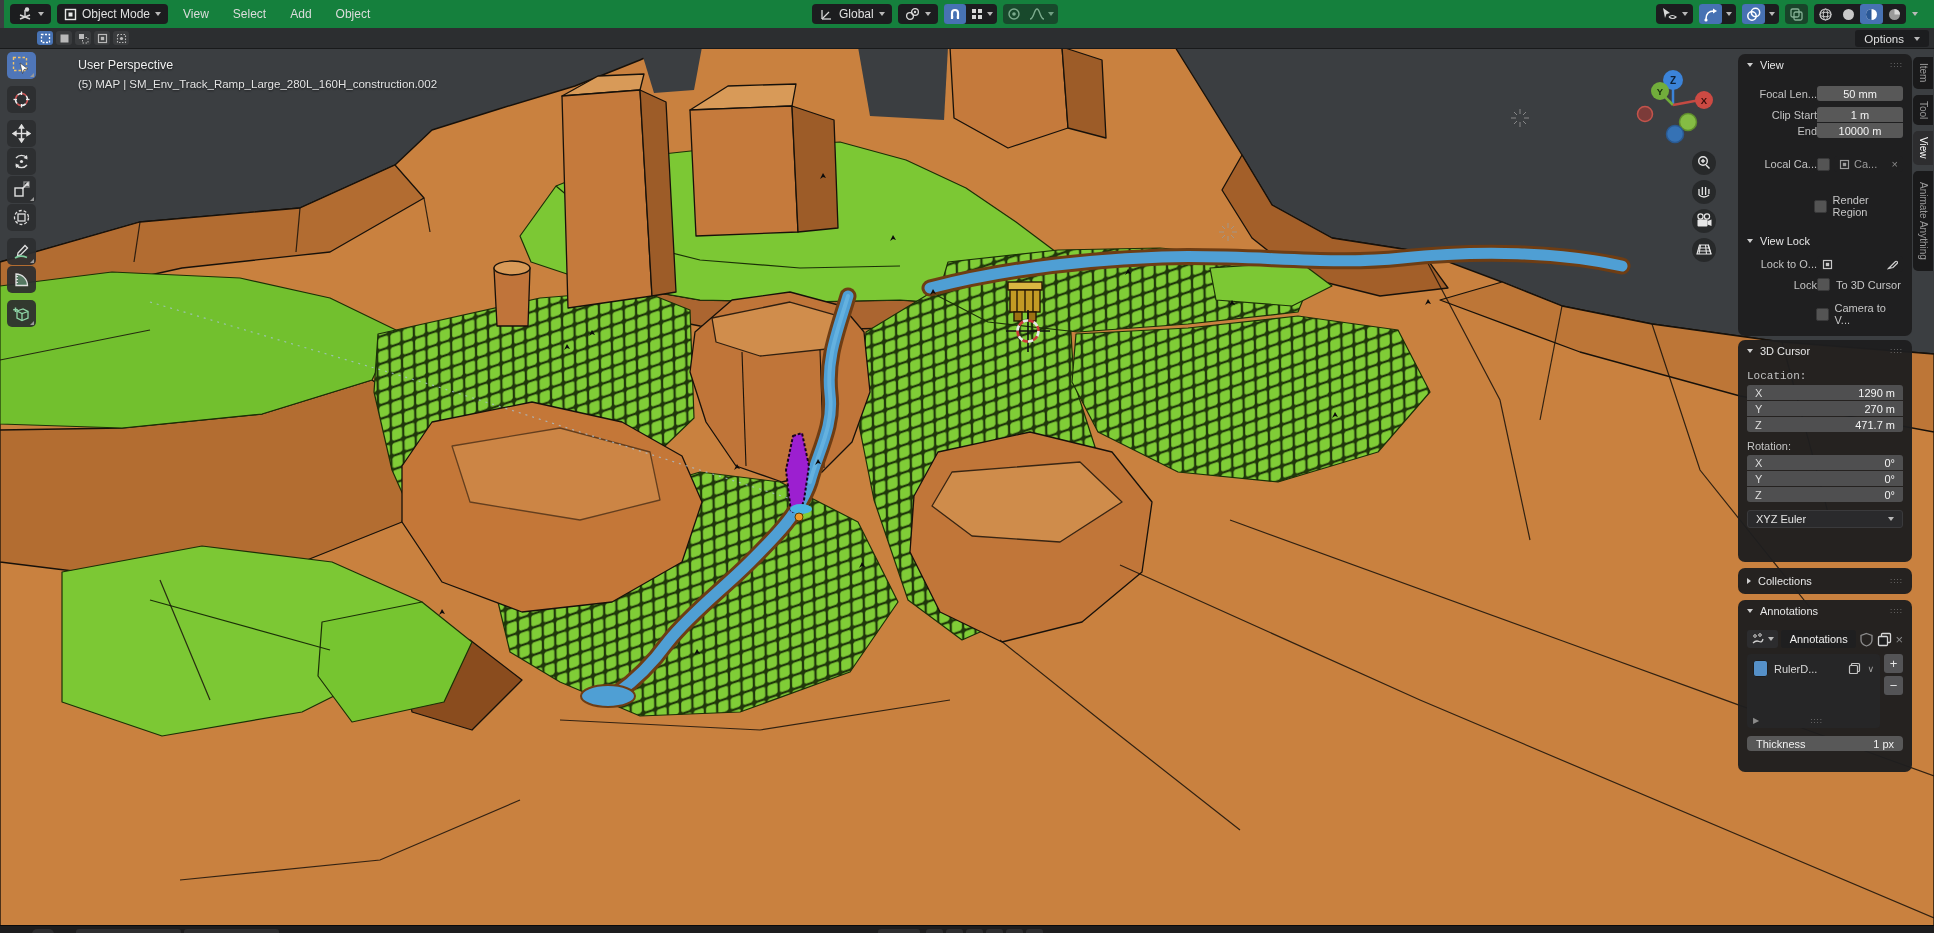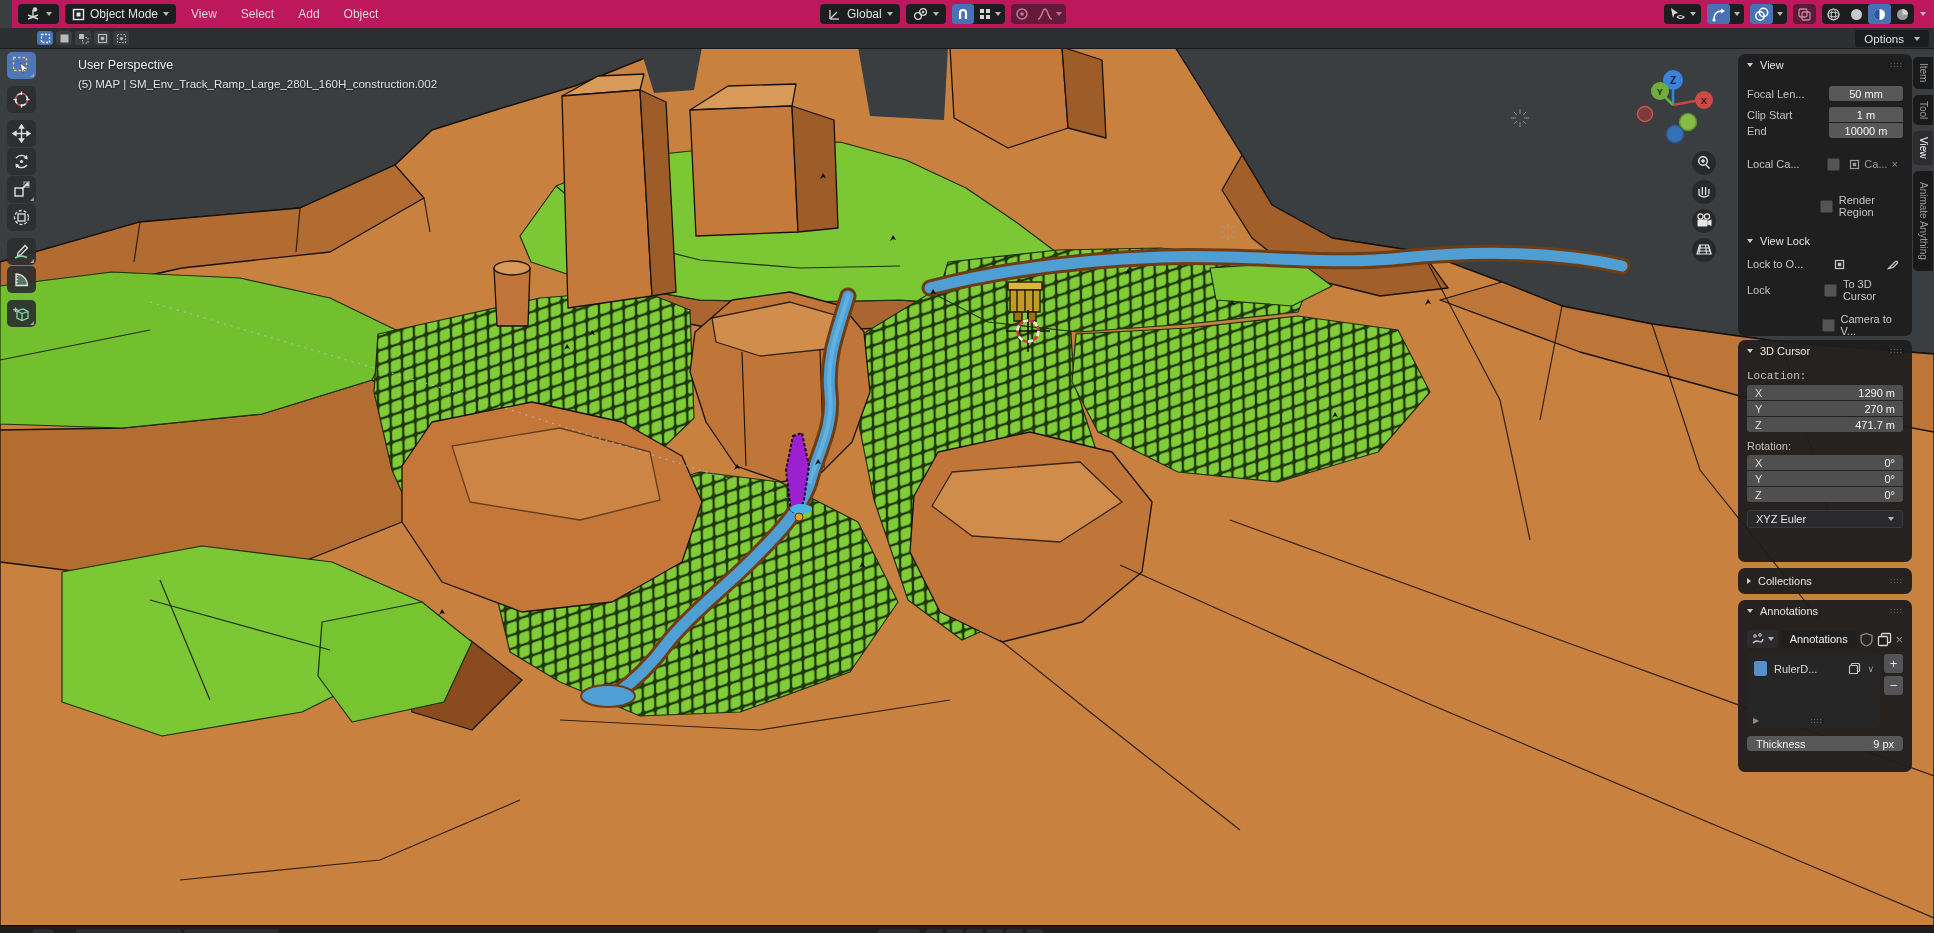--- a/index.html
+++ b/index.html
@@ -1,20 +1,20 @@
 <!DOCTYPE html>
 <html><head>
 <meta charset="utf-8">
 <style>
   html,body{margin:0;padding:0;background:#101010;}
   #app{position:relative;width:1934px;height:933px;overflow:hidden;background:#3b3e41;
        font-family:"Liberation Sans","DejaVu Sans",sans-serif;-webkit-font-smoothing:antialiased;}
   svg text{font-family:"Liberation Sans","DejaVu Sans",sans-serif;}
   
-  .h1{position:absolute;top:0;left:12px;right:0;height:28px;background:#be185d;z-index:40;
+  .h1{position:absolute;top:0;left:4px;right:0;height:28px;background:#15803d;z-index:40;
       display:flex;align-items:center;color:#dcdcdc;font-size:12px;}
   .h2{position:absolute;top:28px;left:0;right:0;height:20px;background:#2c2e30;z-index:39;
       border-bottom:1px solid #191a1b;}
   .cluster{display:flex;align-items:center;gap:6px;position:absolute;top:4px;height:20px;}
   .btn{background:#1c1d1f;border-radius:4px;height:20px;display:flex;align-items:center;
        gap:5px;padding:0 7px;color:#e0e0e0;}
   .seg{display:flex;align-items:center;background:#1c1d1f;border-radius:4px;height:20px;}
   .seg>span{display:flex;align-items:center;justify-content:center;height:20px;padding:0 4px;}
   .seg>span.on{background:#4772b3;border-radius:3px;}
   .menu{padding:0 9px;color:#dcdcdc;cursor:default;}
@@ -42,21 +42,21 @@
   
   .panel{position:absolute;left:1738px;width:174px;background:rgba(30,30,31,.96);border-radius:7px;
          z-index:35;color:#c6c6c6;font-size:11px;}
   .phead{display:flex;align-items:center;height:22px;padding:0 9px;color:#e6e6e6;gap:7px;}
   .grip{margin-left:auto;color:#8b8b8b;font-size:8px;letter-spacing:1px;line-height:4px;text-align:right;}
   .chev{width:0;height:0;border-left:3.5px solid transparent;border-right:3.5px solid transparent;
         border-top:4.5px solid #cfcfcf;display:inline-block;}
   .chevr{width:0;height:0;border-top:3.5px solid transparent;border-bottom:3.5px solid transparent;
          border-left:4.5px solid #cfcfcf;display:inline-block;}
   .prow{display:flex;align-items:center;padding:0 9px;margin-bottom:2px;}
-  .plab{width:70px;padding-right:12px;color:#c3c3c3;white-space:nowrap;overflow:hidden;}
+  .plab{width:70px;text-align:right;padding-right:0;color:#c3c3c3;white-space:nowrap;overflow:hidden;}
   .pval{flex:1;background:#585858;border-radius:3px;height:15px;display:flex;align-items:center;
         justify-content:center;color:#f4f4f4;}
   .stack .pval{border-radius:0;}
   .stack .prow:first-child .pval{border-radius:3px 3px 0 0;}
   .stack .prow:last-child .pval{border-radius:0 0 3px 3px;}
   .cb{width:11px;height:11px;background:#545454;border:1px solid #39393a;border-radius:2px;flex:0 0 auto;}
   .darkfield{flex:1;background:#1f1f20;border-radius:3px;height:16px;display:flex;align-items:center;
              padding:0 5px;gap:4px;color:#9c9c9c;}
   .axrow{display:flex;align-items:center;background:#4f4f50;height:15px;margin:0 9px 1px;padding:0 8px;}
   .axrow.top{border-radius:3px 3px 0 0;}
@@ -716,21 +716,21 @@
           <span class="grip" style="margin:0 auto;">::::</span>
         </div>
       </div>
       <div class="pm-col">
         <span class="pm">+</span>
         <span class="pm">−</span>
       </div>
     </div>
     <div class="slider">
       <span>Thickness</span>
-      <span class="sv">9 px</span>
+      <span class="sv">1 px</span>
     </div>
   </div>
 
   <div class="vtab" style="top:57px;height:32px;">Item</div>
   <div class="vtab" style="top:95px;height:30px;">Tool</div>
   <div class="vtab active" style="top:131px;height:34px;">View</div>
   <div class="vtab" style="top:171px;height:100px;">Animate Anything</div>
 
   <div class="bbar">
     <div class="bb" style="left:32px;width:22px;border-radius:6px;"></div>

